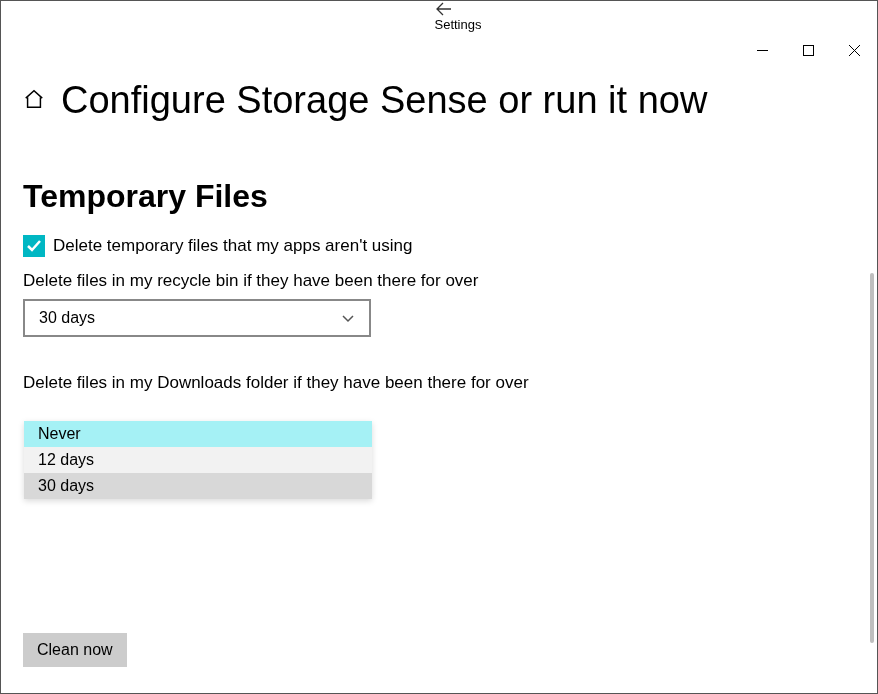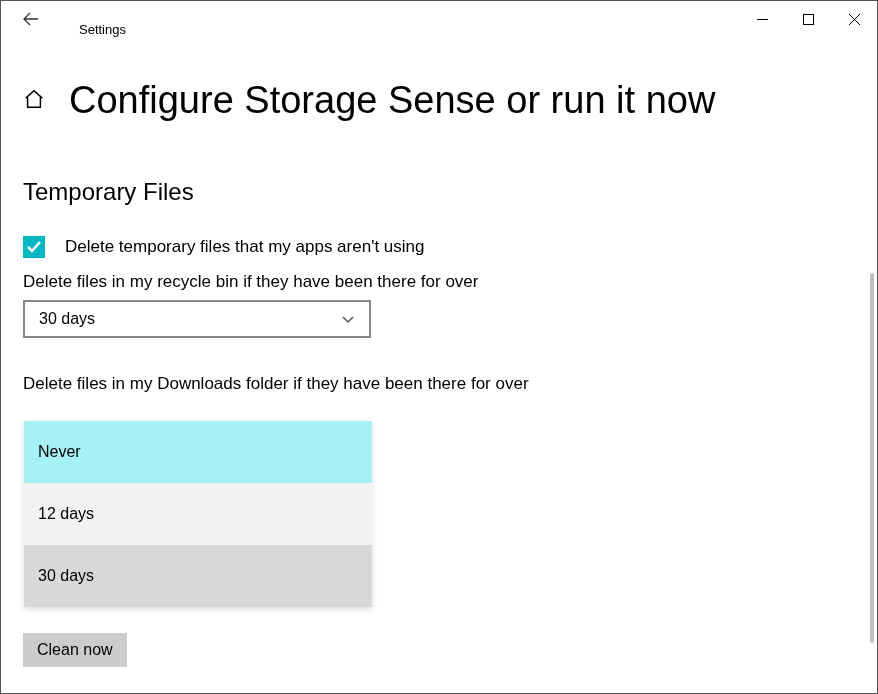--- a/index.html
+++ b/index.html
@@ -12,23 +12,24 @@
       width: 878px;
       height: 694px;
       background: #fff;
       color: #000;
       overflow: hidden;
       position: relative;
       border: 1px solid #555;
     }
     .titlebar {
       display: flex;
-      align-items: flex-end;
+      align-items: center;
       height: 36px;
       padding-left: 10px;
+      flex-direction: column;
     }
     .back-btn {
       width: 40px;
       height: 36px;
       display: flex;
       align-items: center;
       justify-content: center;
       cursor: pointer;
     }
     .back-btn svg { width: 16px; height: 16px; }
@@ -48,39 +49,39 @@
       justify-content: center;
       cursor: pointer;
     }
     .win-btn svg { width: 11px; height: 11px; }
     .content {
       padding: 20px 22px 0 22px;
     }
     .page-header {
       display: flex;
       align-items: center;
-      gap: 24px;
+      gap: 16px;
       margin-top: 22px;
       margin-bottom: 56px;
     }
     .home-icon svg { width: 22px; height: 22px; }
     .page-title {
       font-size: 38px;
       font-weight: 400;
       letter-spacing: 0px;
     }
     .section-heading {
-      font-size: 24px;
-      font-weight: 400;
-      margin-bottom: 30px;
+      font-size: 32px;
+      font-weight: 700;
+      margin-bottom: 20px;
     }
     .checkbox-row {
       display: flex;
       align-items: center;
-      gap: 20px;
+      gap: 8px;
       margin-bottom: 14px;
     }
     .checkbox {
       width: 22px;
       height: 22px;
       background: #00b7c3;
       display: flex;
       align-items: center;
       justify-content: center;
       cursor: pointer;
@@ -108,21 +109,21 @@
     }
     .dropdown svg { width: 14px; height: 14px; stroke: #555; stroke-width: 1.5; fill: none; }
     .dropdown-list {
       position: absolute;
       width: 348px;
       background: #f2f2f2;
       box-shadow: 0 2px 6px rgba(0,0,0,0.15);
       z-index: 10;
     }
     .dropdown-item {
-      padding: 22px 14px;
+      padding: 4px 14px;
       font-size: 16px;
       cursor: pointer;
     }
     .dropdown-item.selected {
       background: #a5f1f5;
     }
     .dropdown-item.hover {
       background: #d8d8d8;
     }
     .behind-text {

